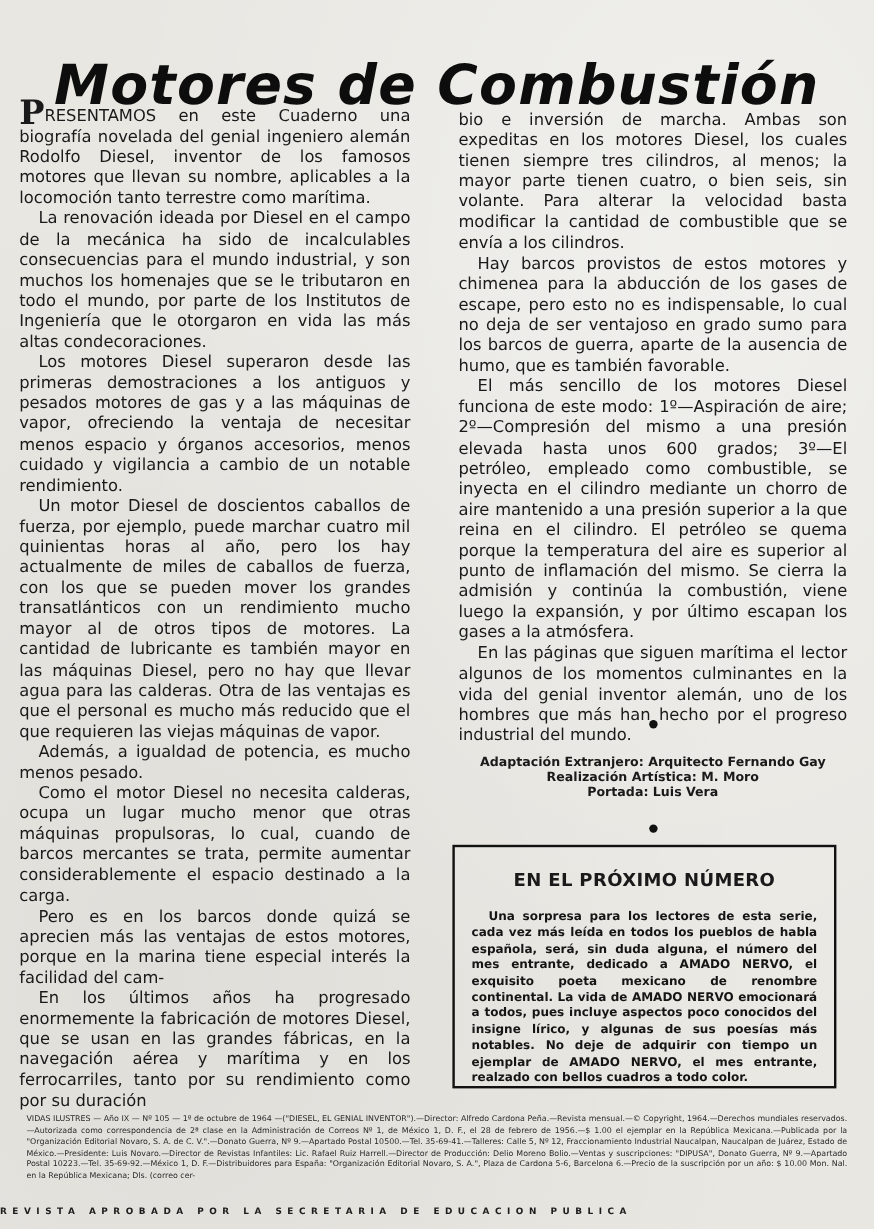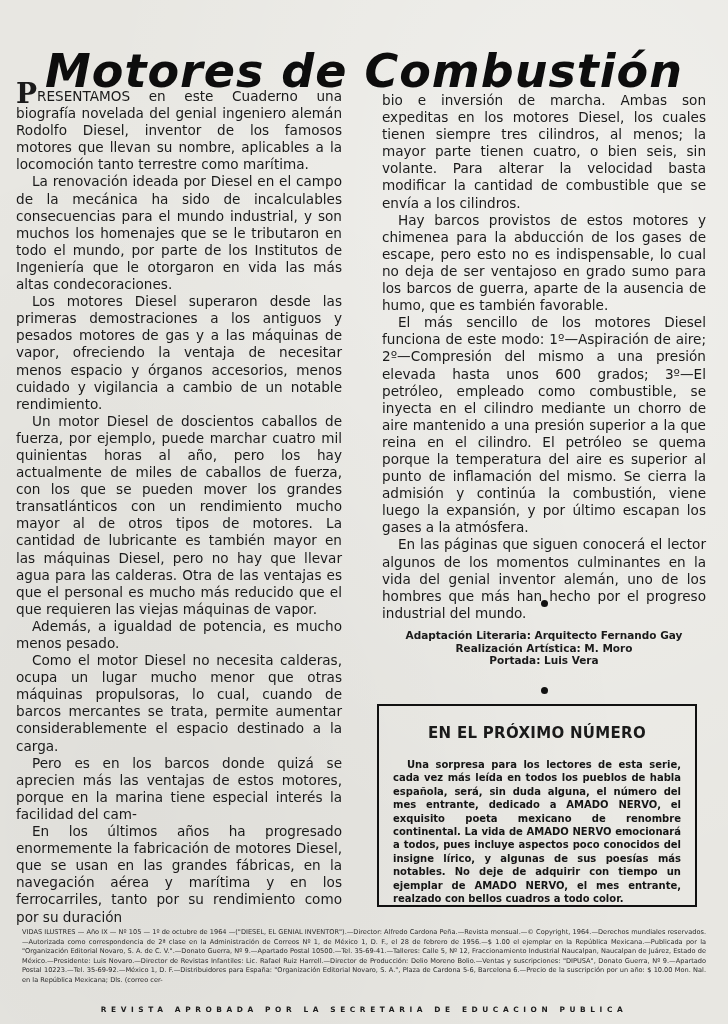--- a/index.html
+++ b/index.html
@@ -60,21 +60,21 @@
     margin: 0; font-size: 10px; line-height: 13.4px; font-weight: bold;
     text-align: justify; text-indent: 14px; color: #151515;
   }
   .imprint {
     position: absolute; left: 22px; width: 684px; top: 928px;
     font-size: 6.6px; line-height: 9.6px; color: #2a2a2a; text-align: justify;
   }
   .imprint-last { text-align: center; }
   .approved {
     position: absolute; left: 0; right: 0; top: 1005px;
-    text-align: center; font-size: 7.4px; font-weight: bold;
+    font-size: 7.4px; font-weight: bold;
     letter-spacing: 4.6px; color: #1d1d1d;
   }
 </style>
 </head>
 <body>
 
 <div class="page">
 
   <h1 class="title">Motores de Combustión</h1>
 
@@ -86,27 +86,27 @@
     <p>Además, a igualdad de potencia, es mucho menos pesado.</p>
     <p>Como el motor Diesel no necesita calderas, ocupa un lugar mucho menor que otras máquinas propulsoras, lo cual, cuando de barcos mercantes se trata, permite aumentar considerablemente el espacio destinado a la carga.</p>
     <p>Pero es en los barcos donde quizá se aprecien más las ventajas de estos motores, porque en la marina tiene especial interés la facilidad del cam-</p>
     <p>En los últimos años ha progresado enormemente la fabricación de motores Diesel, que se usan en las grandes fábricas, en la navegación aérea y marítima y en los ferrocarriles, tanto por su rendimiento como por su duración</p>
   </div>
 
   <div class="col col-right">
     <p class="first">bio e inversión de marcha. Ambas son expeditas en los motores Diesel, los cuales tienen siempre tres cilindros, al menos; la mayor parte tienen cuatro, o bien seis, sin volante. Para alterar la velocidad basta modificar la cantidad de combustible que se envía a los cilindros.</p>
     <p>Hay barcos provistos de estos motores y chimenea para la abducción de los gases de escape, pero esto no es indispensable, lo cual no deja de ser ventajoso en grado sumo para los barcos de guerra, aparte de la ausencia de humo, que es también favorable.</p>
     <p>El más sencillo de los motores Diesel funciona de este modo: 1º—Aspiración de aire; 2º—Compresión del mismo a una presión elevada hasta unos 600 grados; 3º—El petróleo, empleado como combustible, se inyecta en el cilindro mediante un chorro de aire mantenido a una presión superior a la que reina en el cilindro. El petróleo se quema porque la temperatura del aire es superior al punto de inflamación del mismo. Se cierra la admisión y continúa la combustión, viene luego la expansión, y por último escapan los gases a la atmósfera.</p>
-    <p>En las páginas que siguen conocerá el lector algunos de los momentos culminantes en la vida del genial inventor alemán, uno de los hombres que más han hecho por el progreso industrial del mundo.</p>
+    <p>En las páginas que siguen marítima el lector algunos de los momentos culminantes en la vida del genial inventor alemán, uno de los hombres que más han hecho por el progreso industrial del mundo.</p>
   </div>
 
   <div class="credits">
     <span class="dot"></span>
     <div class="lines">
-      <div>Adaptación Literaria: Arquitecto Fernando Gay</div>
+      <div>Adaptación Extranjero: Arquitecto Fernando Gay</div>
       <div>Realización Artística: M. Moro</div>
       <div>Portada: Luis Vera</div>
     </div>
     <span class="dot"></span>
   </div>
 
   <div class="box">
     <h3>EN EL PRÓXIMO NÚMERO</h3>
     <p>Una sorpresa para los lectores de esta serie, cada vez más leída en todos los pueblos de habla española, será, sin duda alguna, el número del mes entrante, dedicado a AMADO NERVO, el exquisito poeta mexicano de renombre continental. La vida de AMADO NERVO emocionará a todos, pues incluye aspectos poco conocidos del insigne lírico, y algunas de sus poesías más notables. No deje de adquirir con tiempo un ejemplar de AMADO NERVO, el mes entrante, realzado con bellos cuadros a todo color.</p>
   </div>

